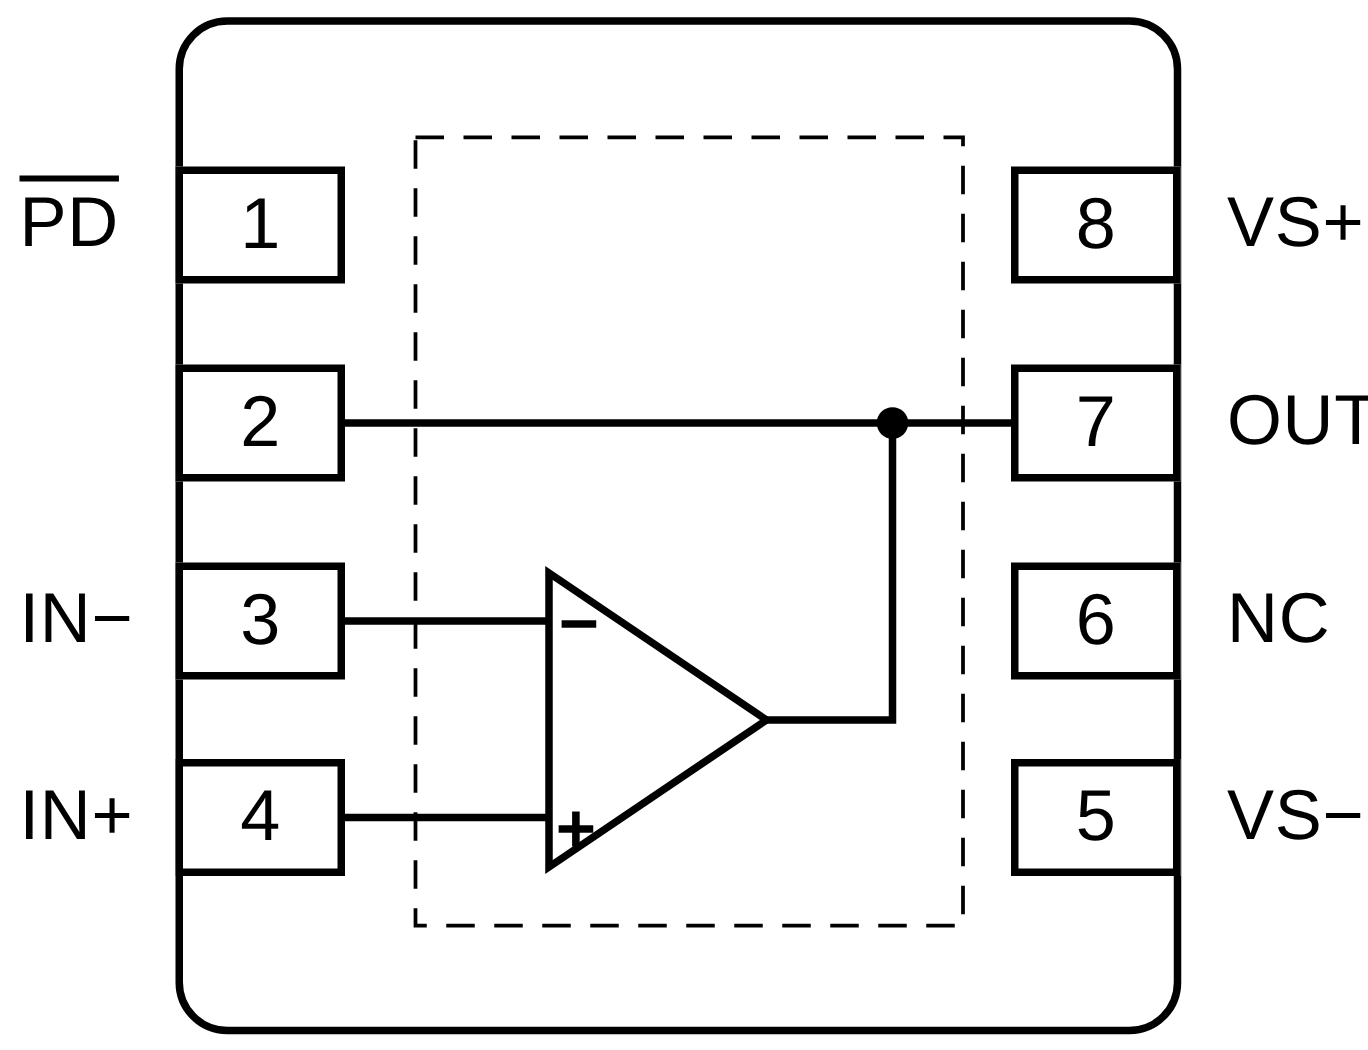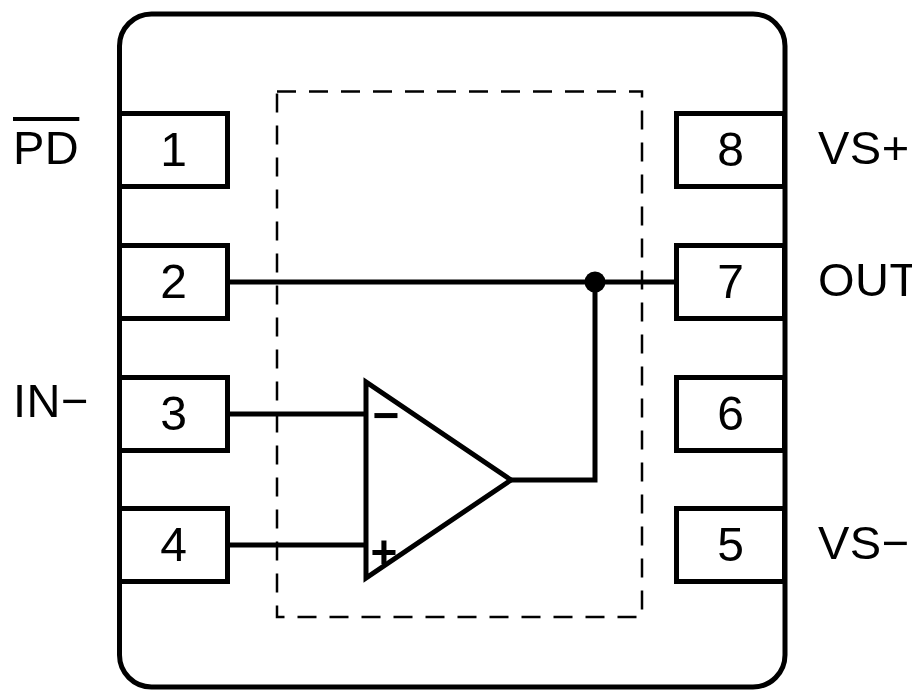--- a/index.html
+++ b/index.html
@@ -24,21 +24,21 @@
   .row-3 { top:375px; }
   .row-4 { top:506px; }
   .plabel {
     position:absolute; font-size:47px; line-height:54px; height:54px;
     white-space:nowrap; letter-spacing:0.5px;
   }
   .lab-left  { left:13px; }
   .lab-right { left:818px; }
   .lrow-1 { top:121px; }
   .lrow-2 { top:253px; }
-  .lrow-3 { top:374px; }
+  .lrow-3 { top:385px; }
   .lrow-4 { top:516px; }
   .ov { text-decoration:overline; text-decoration-thickness:4px; }
   .sym {
     font-family:"Liberation Sans", sans-serif; font-size:46px; font-weight:bold;
     fill:var(--line); text-anchor:middle;
   }
 </style>
 </head>
 <body>
 
@@ -89,18 +89,20 @@
     <span>6</span>
   </div>
   <div class="pinbox col-right row-4">
     <span>5</span>
   </div>
 
   <div class="plabel lab-left lrow-1">
     <span class="ov">PD</span>
   </div>
   <div class="plabel lab-left lrow-3">IN−</div>
+  <div class="plabel lab-left lrow-4">IN+</div>
 
   <div class="plabel lab-right lrow-1">VS+</div>
   <div class="plabel lab-right lrow-2">OUT</div>
+  <div class="plabel lab-right lrow-3">NC</div>
   <div class="plabel lab-right lrow-4">VS−</div>
 
 </div>
 
 </body></html>

